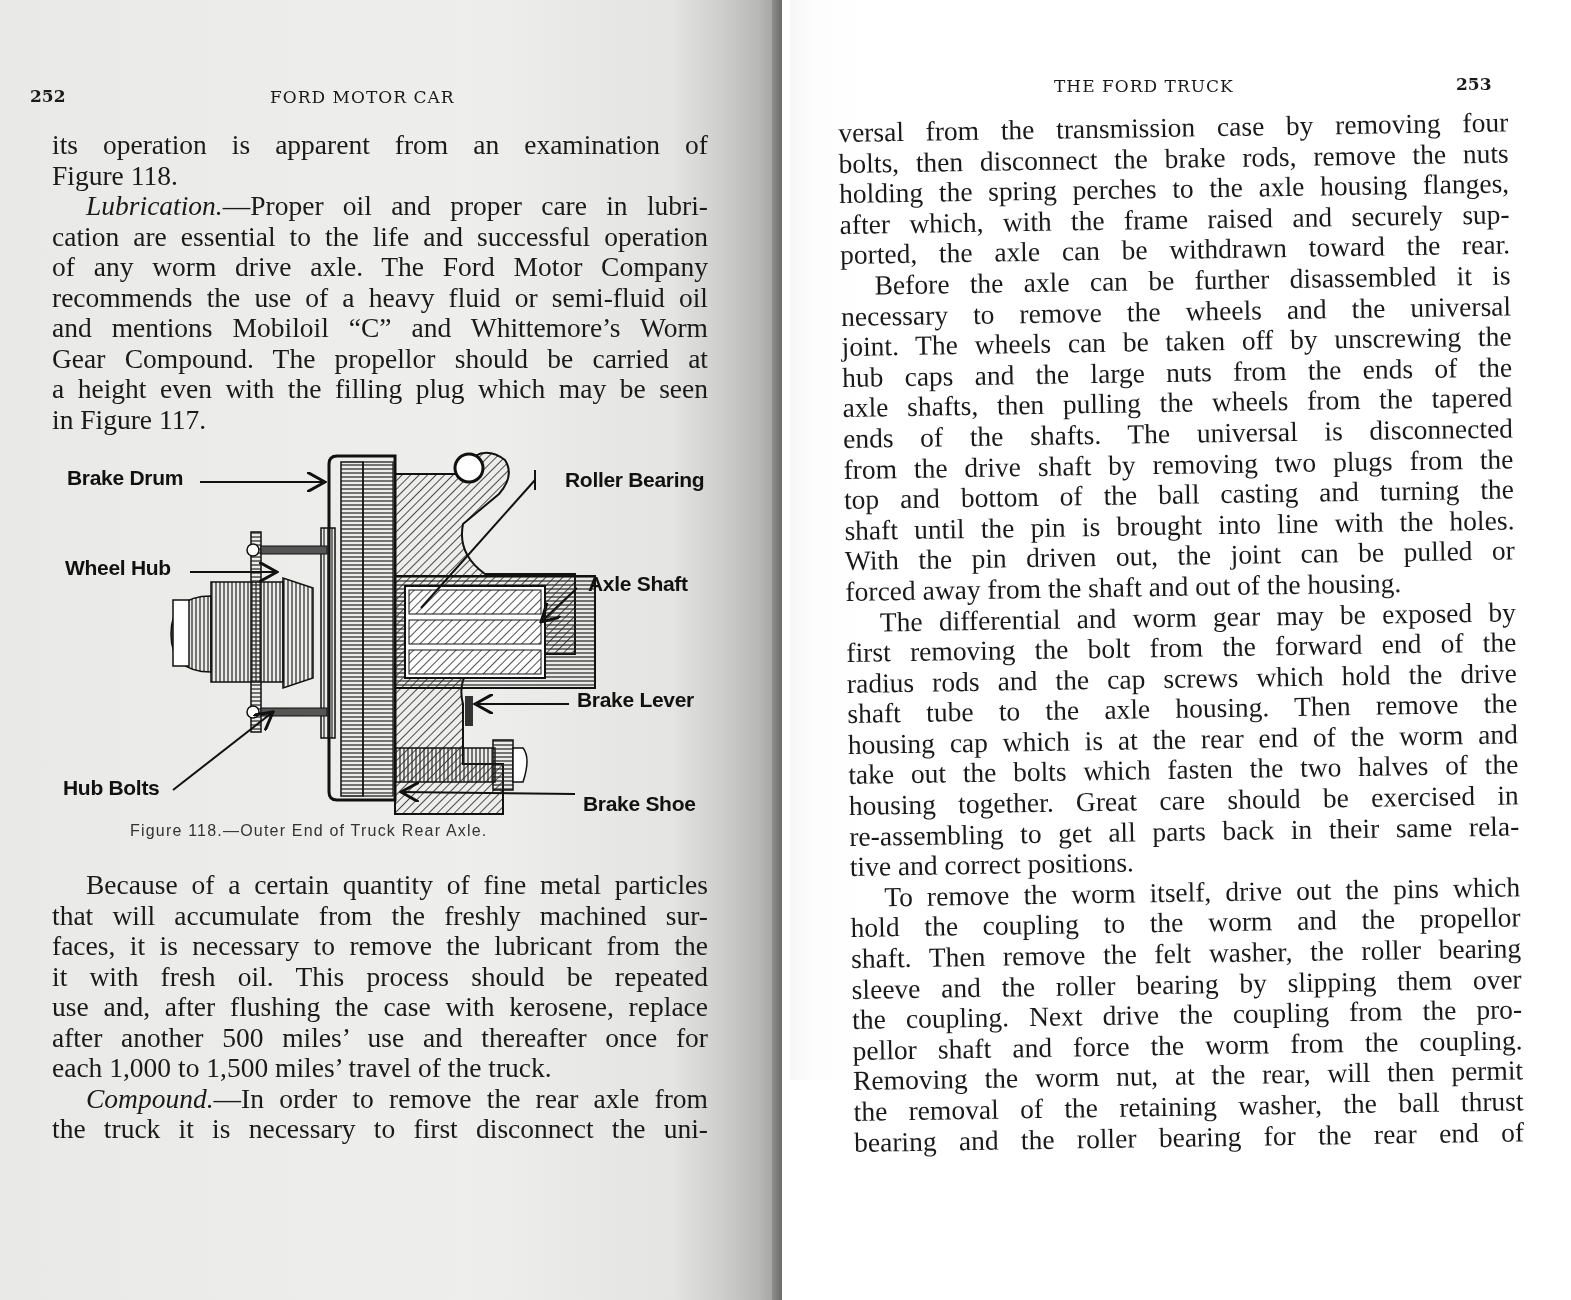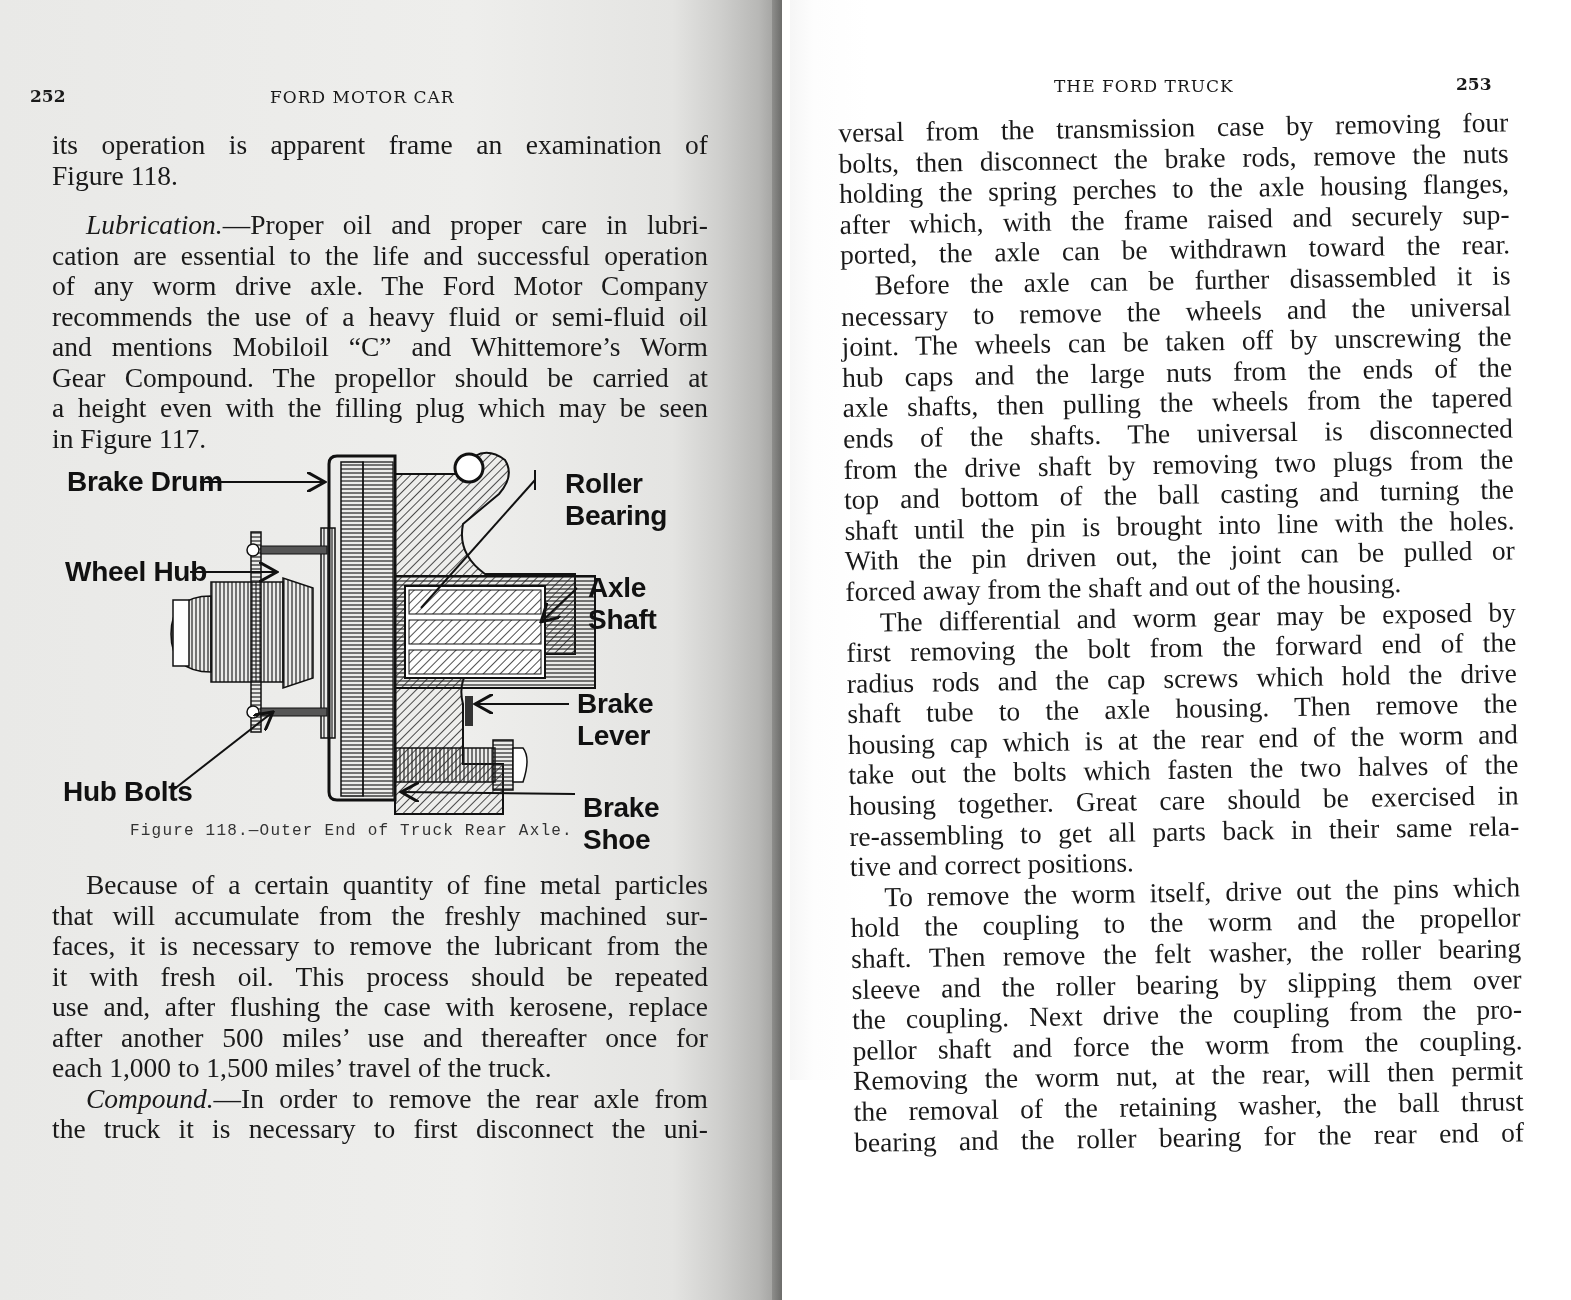--- a/index.html
+++ b/index.html
@@ -27,40 +27,40 @@
   .text-block {
     position: absolute; font-family: "Liberation Serif", "DejaVu Serif", serif;
     font-size: 27.5px; line-height: 30.5px; text-align: justify;
   }
   .line { display: block; text-align: justify; text-align-last: justify; white-space: nowrap; }
   .line.last { text-align-last: left; }
   .ital { font-style: italic; }
   .figure { position: absolute; left: 55px; top: 448px; width: 660px; height: 400px; }
   .fig-label {
     position: absolute; font-family: "Liberation Sans", "DejaVu Sans", sans-serif;
-    font-weight: bold; font-size: 28px; letter-spacing: -0.3px; color: #111;
+    font-weight: bold; font-size: 21px; letter-spacing: -0.3px; color: #111;
   }
   .caption {
     position: absolute; left: 130px; top: 822px; font-size: 16px; letter-spacing: 1.2px;
-    font-family: Liberation Mono, monospace; color: #333;
+    font-family: Liberation Sans, sans-serif; color: #333;
   }
 </style>
 </head>
 <body>
 
 <div class="spread">
 
   <div class="page-left">
     <div class="pageno" style="left:30px; top:86px;">252</div>
     <div class="header" style="left:270px; top:87px;">FORD MOTOR CAR</div>
 
     <div class="text-block" style="left:52px; top:130px; width:656px;">
-      <span class="line">its operation is apparent frame an examination of</span>
+      <span class="line">its operation is apparent from an examination of</span>
       <span class="line last">Figure 118.</span>
-      <span class="line" style="padding-left:34px;margin-top:19px;"><span class="ital">Lubrication.</span><span>—Proper oil and proper care in lubri-</span></span>
+      <span class="line" style="padding-left:34px;"><span class="ital">Lubrication.</span><span>—Proper oil and proper care in lubri-</span></span>
       <span class="line">cation are essential to the life and successful operation</span>
       <span class="line">of any worm drive axle.  The Ford Motor Company</span>
       <span class="line">recommends the use of a heavy fluid or semi-fluid oil</span>
       <span class="line">and mentions Mobiloil “C” and Whittemore’s Worm</span>
       <span class="line">Gear Compound.  The propellor should be carried at</span>
       <span class="line">a height even with the filling plug which may be seen</span>
       <span class="line last">in Figure 117.</span>
     </div>
 
     <div class="figure">

